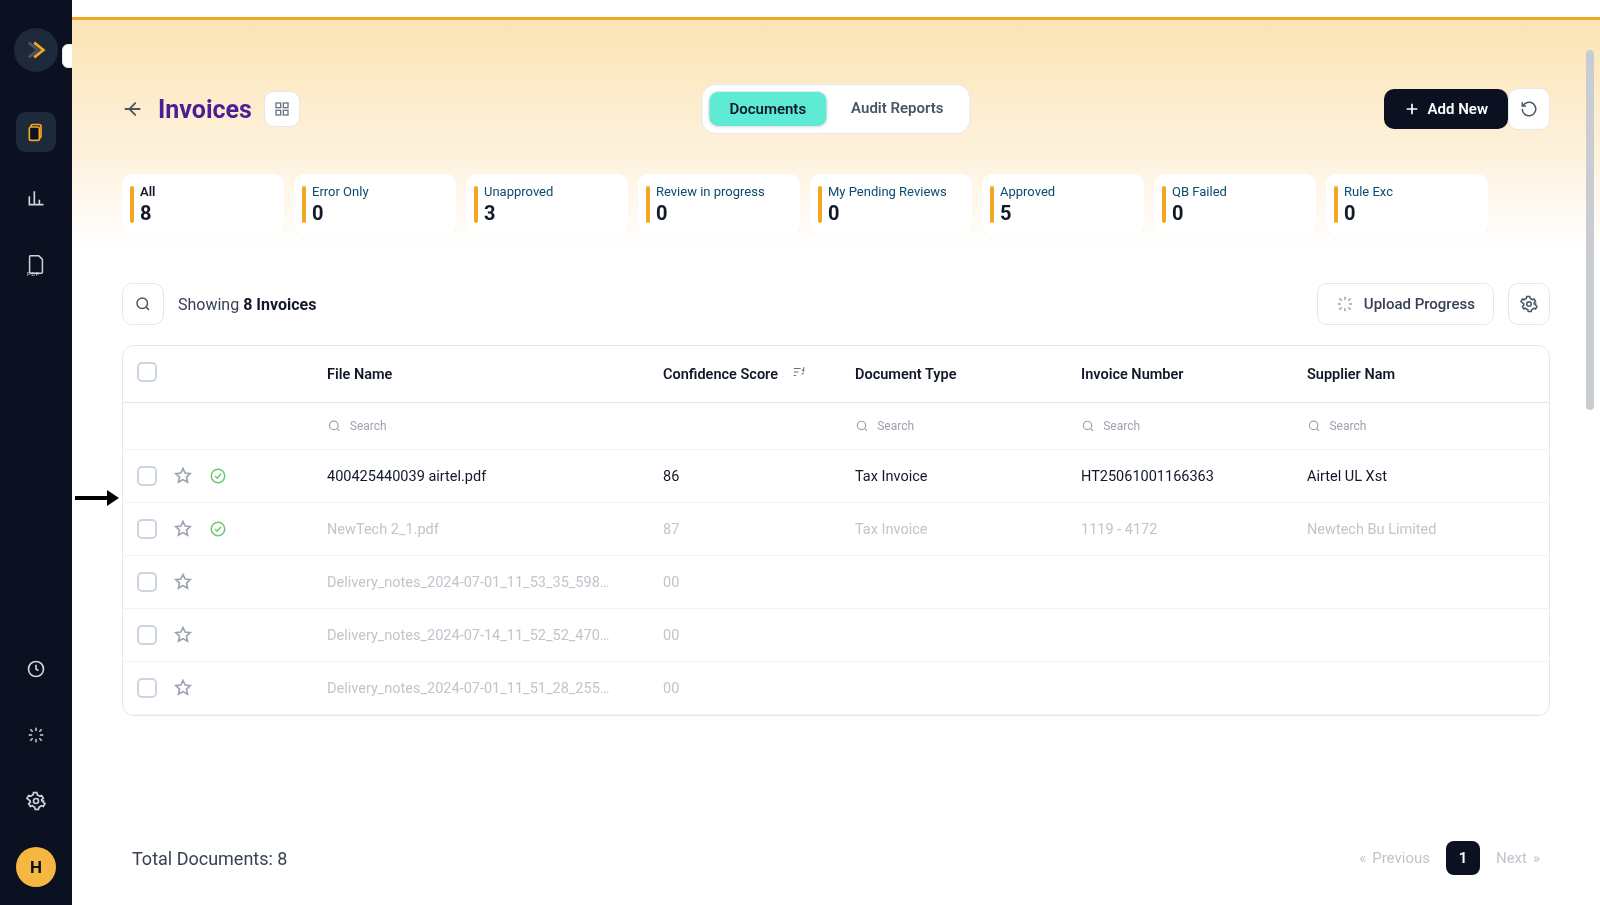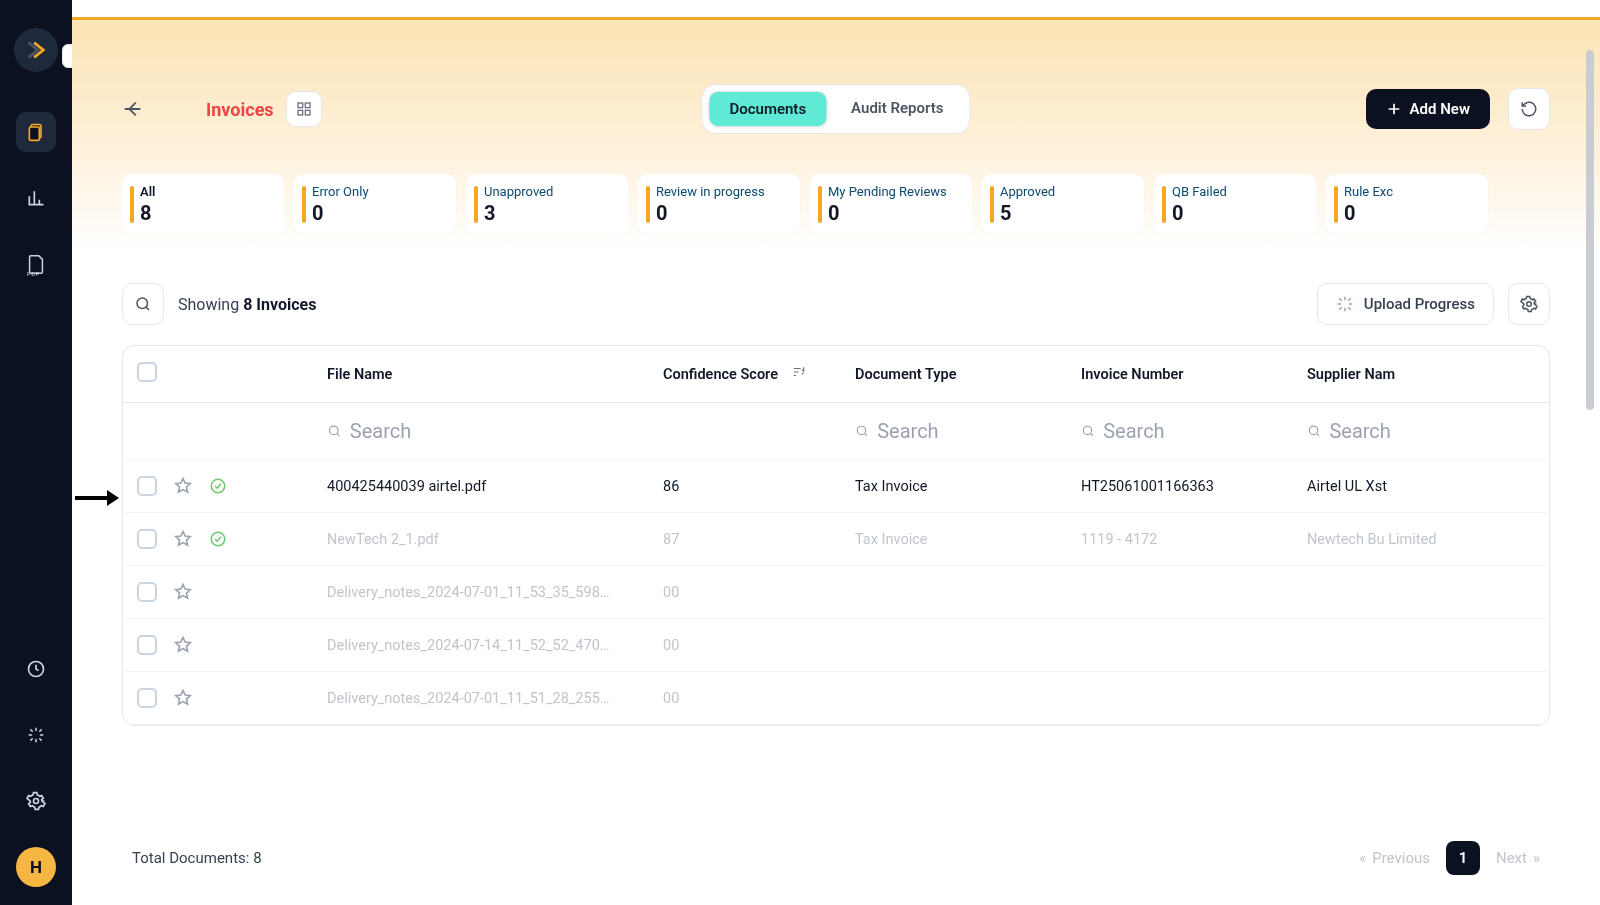--- a/index.html
+++ b/index.html
@@ -17,26 +17,26 @@
   .pdf-txt { position:absolute; bottom:-2px; left:2px; font-size:6px; letter-spacing:0.5px; color:#cbd5e1; }
   .side-bottom { position:absolute; bottom:18px; left:0; right:0; display:flex; flex-direction:column; align-items:center; gap:26px; }
   .avatar { width:40px; height:40px;border-radius:50%; background:#f5b742; color:#0b1120; font-weight:700; display:flex;align-items:center;justify-content:center; font-size:17px; }
   .spinner-icon { width:18px;height:18px; }
   .expand-handle { position:absolute; left:62px; top:44px; width:24px; height:24px; background:#fff; border:1px solid #e5e7eb; border-radius:6px; display:flex;align-items:center;justify-content:center; cursor:pointer; box-shadow:0 1px 2px rgba(0,0,0,0.05); }
   .main { position:absolute; left:72px; top:20px; right:0; bottom:0; overflow:hidden; background:#fff; }
   .hero-bg { position:absolute; left:0; top:0; right:0; height:230px; background:linear-gradient(180deg,#fbe4b5 0%,#fef1da 55%,#ffffff 100%); }
   .content { position:relative; padding: 0 0 0 50px; padding-right:0; height:100%; }
   .header-row { display:flex; align-items:center; padding-top:68px; padding-right:50px; }
   .back-btn { width:22px;height:22px; color:#4b5563; cursor:pointer; margin-right:14px; }
-  .page-title { font-size:18px; font-weight:700; color:#ef4444; margin-right:12px;margin-left:48px; }
+  .page-title { font-size:25px; font-weight:700; color:#4c1d95; margin-right:12px; }
   .grid-btn { width:36px; height:36px; border:1px solid #e5e7eb; border-radius:10px; background:#fff; display:flex;align-items:center;justify-content:center; cursor:pointer; }
   .view-switch { margin-left:auto; margin-right:auto; position:absolute; left:50%; transform:translateX(-50%); display:flex; background:#fff; border:1px solid #e5e7eb; border-radius:14px; padding:6px; gap:4px; }
   .view-tab { padding:8px 20px; border-radius:10px; font-size:15px; font-weight:600; color:#4b5563; cursor:pointer; }
   .view-tab.active { background:#5eead4; color:#111827; box-shadow:0 1px 3px rgba(0,0,0,0.08); border:1px solid #e5e7eb; }
-  .header-actions { margin-left:auto; display:flex; gap:18px; align-items:center; }
+  .header-actions { margin-left:auto; display:flex; gap:0; align-items:center; }
   .add-btn { background:#0b1120; color:#fff; border:none; border-radius:10px; padding:11px 20px; font-size:15px; font-weight:600; display:flex; align-items:center; gap:8px; cursor:pointer; }
   .refresh-btn { width:42px; height:42px; border:1px solid #e5e7eb; border-radius:10px; background:#fff; display:flex;align-items:center;justify-content:center; cursor:pointer; }
   .status-strip { display:flex; gap:10px; margin-top:44px; padding-right:0; overflow:hidden; position:relative; }
   .status-card { min-width:162px; background:#fff; border-radius:10px; padding:10px 14px 10px 18px; position:relative; cursor:pointer; box-shadow:0 1px 2px rgba(0,0,0,0.04); }
   .status-card .bar { position:absolute; left:8px; top:12px; bottom:12px; width:4px; background:#f5a623; border-radius:2px; }
   .status-label { font-size:13px; color:#0c4a6e; white-space:nowrap; }
   .status-count { font-size:20px; font-weight:700; color:#111827; margin-top:2px; }
   .status-card.active .status-label { color:#111827; font-weight:600; }
   .toolbar-row { display:flex; align-items:center; margin-top:48px; padding-right:50px; }
   .search-btn { width:42px;height:42px; border:1px solid #e5e7eb; border-radius:10px; display:flex;align-items:center;justify-content:center; cursor:pointer; margin-right:14px; }
@@ -54,28 +54,28 @@
   .col-conf { width:192px; }
   .col-doctype { width:226px; }
   .col-invno { width:226px; }
   .col-supplier { width:auto; }
   .chk { width:20px;height:20px;border:2px solid #cbd5e1;border-radius:5px; display:inline-block; cursor:pointer; }
   .row-sel { display:flex; align-items:center; gap:16px; }
   .star { color:#9ca3af; cursor:pointer; }
   .approved-ico { width:18px;height:18px; color:#6cc96c; }
   .filter-row td { padding:10px 14px; }
   .search-field { display:flex; align-items:center; gap:8px; color:#9ca3af; }
-  .search-field input { border:none; outline:none; font-size:20px; padding:6px 0; width:100%; color:#111827; }
+  .search-field input { border:none; outline:none; font-size:12px; padding:6px 0; width:100%; color:#111827; }
   .search-field input::placeholder { color:#9ca3af; }
   tr.dim td { color:#c0c5cc; }
   tr.data td { color:#111827; }
   .sort-ico { display:inline-flex; margin-left:10px; color:#6b7280; }
   .trunc { white-space:nowrap; overflow:hidden; text-overflow:ellipsis; }
   .footer-row { position:absolute; left:50px; right:50px; bottom:30px; display:flex; align-items:center; background:#fff; padding:18px 10px 0; }
-  .footer-txt { font-size:15px; color:#374151; }
+  .footer-txt { font-size:18px; color:#374151; }
   .pager { margin-left:auto; display:flex; align-items:center; gap:16px; }
   .pager-btn { color:#c0c5cc; font-size:15px; display:flex;align-items:center;gap:6px; cursor:pointer; }
   .pager-num { width:34px;height:34px;border-radius:8px;background:#0b1120;color:#fff;display:flex;align-items:center;justify-content:center;font-weight:600;font-size:15px; }
   .arrow-annot { position:absolute; left:3px; top:458px; width:50px; height:40px; display:flex;align-items:center; }
   .arrow-annot .line { height:4px; background:#000; width:32px; }
   .arrow-annot .head { width:0;height:0;border-top:8px solid transparent;border-bottom:8px solid transparent;border-left:12px solid #000; }
   .scrollbar-r { position:absolute; right:4px; top:20px; width:12px; bottom:0; }
   .scrollbar-r .thumb { position:absolute; left:2px; width:8px; top:30px; height:360px; background:#c9ccd0; border-radius:4px; }
   svg { display:block; }
 </style>

